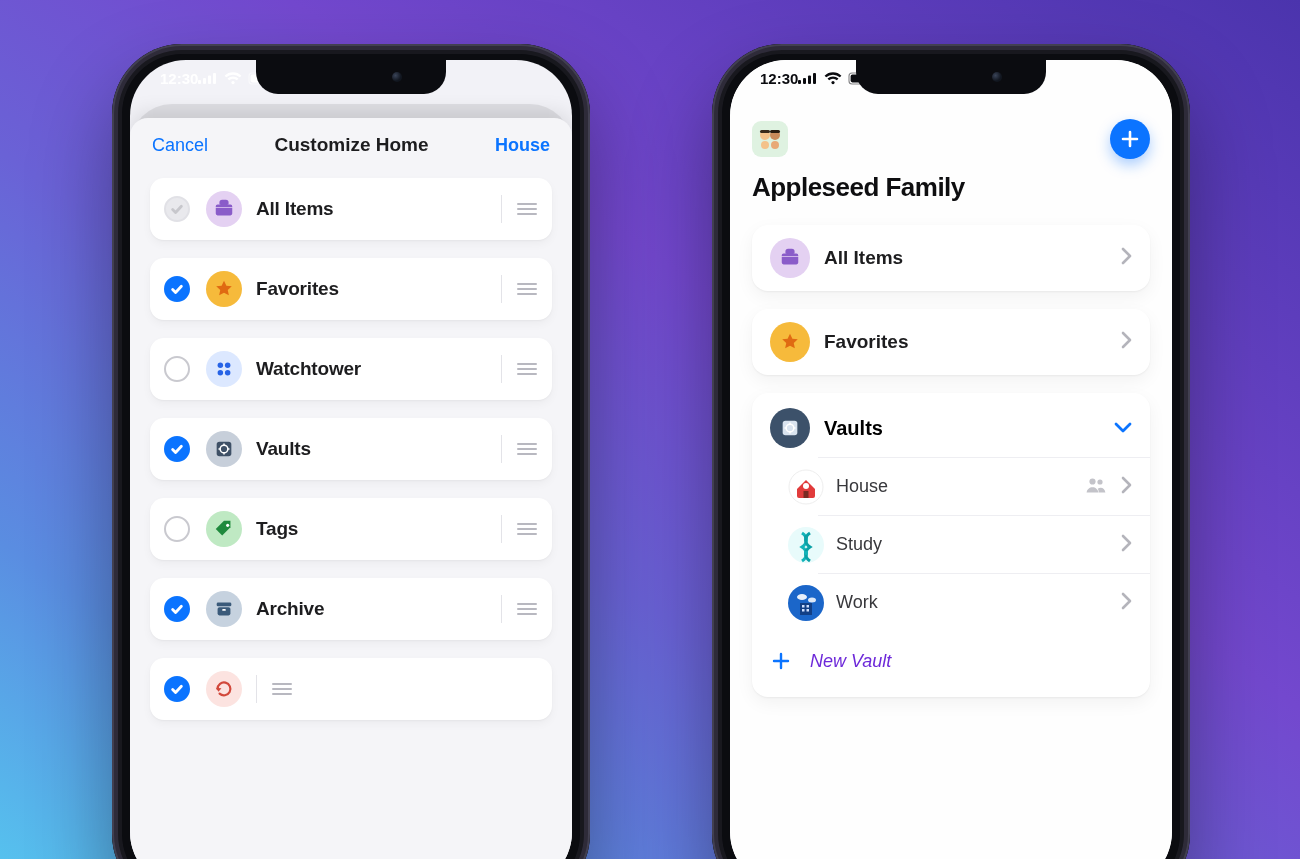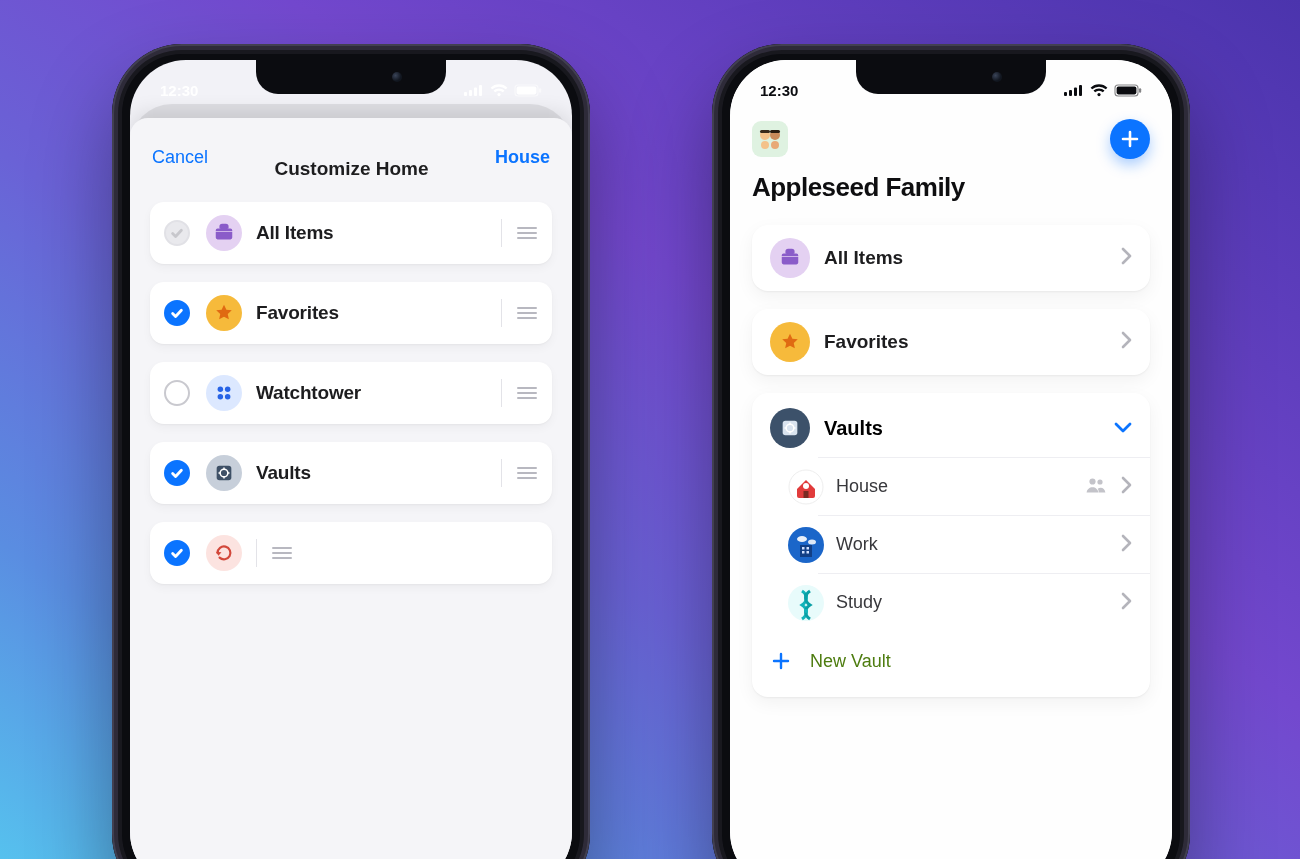--- a/index.html
+++ b/index.html
@@ -48,22 +48,22 @@
     z-index:50;
   }
   .notch::before{
     content:""; position:absolute; right:44px; top:12px;
     width:10px; height:10px; border-radius:50%;
     background:radial-gradient(circle at 35% 35%, #3a4458, #11161f 60%);
   }
 
   
   .statusbar{
-    position:absolute; top:18px; left:0; right:0; height:24px;
-    display:flex; justify-content:space-between; align-items:center;
+    position:absolute; top:6px; left:0; right:0; height:24px;
+    display:flex; justify-content:flex-start; align-items:center;
     padding:0 30px; z-index:40; font-size:15px; font-weight:600;
   }
   .statusbar.light{ color:#fff; }
   .statusbar.dark{ color:#0b0c10; }
   .sb-right{ display:flex; align-items:center; gap:6px; }
 
   
   .underlay{
     position:absolute; left:0; right:0; top:44px; height:60px;
     background: #dedee3;
@@ -73,21 +73,21 @@
     position:absolute; left:0; right:0; top:58px; bottom:0;
     background:#f5f5f8;
     border-top-left-radius:18px; border-top-right-radius:18px;
     box-shadow: 0 -6px 20px rgba(0,0,0,.10);
     display:flex; flex-direction:column;
   }
   .sheet-header{
     display:flex; align-items:center; justify-content:space-between;
     padding:16px 22px 12px;
   }
-  .sheet-title{ font-size:19px; font-weight:700; color:#1d1d1f;margin-top:24px; }
+  .sheet-title{ font-size:19px; font-weight:700; color:#1d1d1f; }
   .link{ color:#0b74ff; font-size:18px; font-weight:400; background:none; border:none; cursor:pointer; }
   .link.bold{ font-weight:700; }
 
   .sheet-list{
     flex:1; overflow:hidden; padding:10px 20px 0;
     display:flex; flex-direction:column; gap:18px;
   }
 
   .row{
     background:#fff; border-radius:14px; height:62px;
@@ -165,21 +165,21 @@
   }
   .vault-row:first-of-type{ border-top:1px solid #eeeef2; }
   .vault-row .avatar{
     width:36px; height:36px; border-radius:50%; margin-left:-48px; margin-right:12px;
     display:flex; align-items:center; justify-content:center; flex:0 0 auto;
   }
   .vault-row .label{ font-size:18px; font-weight:500; flex:1; color:#38383c; }
   .vault-row .meta{ display:flex; align-items:center; gap:14px; color:#c3c3c9; }
   .new-vault{
     height:52px; display:flex; align-items:center; padding:0 18px; gap:18px;
-    color:#4d7c0f; font-size:18px; font-weight:500; margin-top:4px; cursor:pointer;
+    color:#6d28d9; font-size:18px; font-weight:500; margin-top:4px; cursor:pointer;font-style:italic;
   }
   .new-vault .plus{
     width:22px; height:22px; display:flex; align-items:center; justify-content:center;
   }
 </style>
 </head>
 <body>
 
 <div class="stage">
 
@@ -305,20 +305,69 @@
                 </svg>
               </div>
               <div class="icon-badge" style="background: rgb(199, 207, 218);">
                 <svg width="22" height="22" viewBox="0 0 24 24">
                   <rect x="4" y="4" width="16" height="16" rx="3" fill="#3e5066"></rect>
                   <circle cx="12" cy="12" r="4.2" fill="none" stroke="#fff" stroke-width="1.6"></circle>
                   <path stroke="#fff" stroke-width="1.6" d="M12 6v2M12 16v2M6 12h2M16 12h2"></path>
                 </svg>
               </div>
               <div class="label">Vaults</div>
+              <div class="trail">
+                <span class="divider"></span>
+                <span class="grip">
+                  <svg width="22" height="16" viewBox="0 0 22 16">
+                    <g stroke="#b8b8c0" stroke-width="2" stroke-linecap="round">
+                      <line x1="2" y1="3" x2="20" y2="3"></line>
+                      <line x1="2" y1="8" x2="20" y2="8"></line>
+                      <line x1="2" y1="13" x2="20" y2="13"></line>
+                    </g>
+                  </svg>
+                </span>
+              </div>
+            </div>
+            <div class="row">
+              <div class="selbox"></div>
+              <div class="icon-badge" style="background: rgb(191, 233, 195);">
+                <svg width="22" height="22" viewBox="0 0 24 24">
+                  <path fill="#1f8a3d" d="M3 12 12 3h7v7l-9 9-7-7Z"></path>
+                  <circle cx="16" cy="8" r="1.7" fill="#fff"></circle>
+                </svg>
+              </div>
+              <div class="label">Tags</div>
+              <div class="trail">
+                <span class="divider"></span>
+                <span class="grip">
+                  <svg width="22" height="16" viewBox="0 0 22 16">
+                    <g stroke="#b8b8c0" stroke-width="2" stroke-linecap="round">
+                      <line x1="2" y1="3" x2="20" y2="3"></line>
+                      <line x1="2" y1="8" x2="20" y2="8"></line>
+                      <line x1="2" y1="13" x2="20" y2="13"></line>
+                    </g>
+                  </svg>
+                </span>
+              </div>
+            </div>
+            <div class="row">
+              <div class="selbox checked">
+                <svg class="sel-check" viewBox="0 0 16 16">
+                  <path d="M3 8.5 6.4 12 13 4.8"></path>
+                </svg>
+              </div>
+              <div class="icon-badge" style="background: rgb(198, 210, 223);">
+                <svg width="22" height="22" viewBox="0 0 24 24">
+                  <rect x="4" y="5" width="16" height="4" rx="1.5" fill="#3a5a7a"></rect>
+                  <rect x="5" y="10" width="14" height="9" rx="2" fill="#3a5a7a"></rect>
+                  <rect x="10" y="12" width="4" height="2" rx="1" fill="#fff"></rect>
+                </svg>
+              </div>
+              <div class="label">Archive</div>
               <div class="trail">
                 <span class="divider"></span>
                 <span class="grip">
                   <svg width="22" height="16" viewBox="0 0 22 16">
                     <g stroke="#b8b8c0" stroke-width="2" stroke-linecap="round">
                       <line x1="2" y1="3" x2="20" y2="3"></line>
                       <line x1="2" y1="8" x2="20" y2="8"></line>
                       <line x1="2" y1="13" x2="20" y2="13"></line>
                     </g>
                   </svg>
@@ -467,56 +516,56 @@
                       <path d="M1.6 16.5c.4-3.3 3-5.3 5.9-5.3s5.5 2 5.9 5.3H1.6Zm12.1 0c.1-1.5-.3-2.8-1-3.8 1-.6 2-.9 3-.9 2.3 0 4.3 1.6 4.7 4.7h-6.7Z"></path>
                     </svg></span>
           <span class="chev"><svg width="11" height="18" viewBox="0 0 11 18">
                       <path d="M2 2l7 7-7 7" fill="none" stroke="currentColor" stroke-width="2.6" stroke-linecap="round" stroke-linejoin="round"></path>
                     </svg></span>
         </div>
       </div>
       <div class="vault-row">
         <div class="avatar">
                   <svg width="36" height="36" viewBox="0 0 36 36">
+                    <circle cx="18" cy="18" r="18" fill="#e8fbfb"></circle>
+                    <path d="M14 6c6 4 6 10 0 14 6 4 6 10 0 14" fill="none" stroke="#13b4ba" stroke-width="3"></path>
+                    <path d="M22 6c-6 4-6 10 0 14-6 4-6 10 0 14" fill="none" stroke="#0aa0a6" stroke-width="3"></path>
+                    <circle cx="18" cy="10" r="2" fill="#0aa0a6"></circle>
+                    <circle cx="18" cy="26" r="2" fill="#13b4ba"></circle>
+                  </svg>
+                </div>
+        <div class="label">Study</div>
+        <div class="meta">
+
+          <span class="chev"><svg width="11" height="18" viewBox="0 0 11 18">
+                      <path d="M2 2l7 7-7 7" fill="none" stroke="currentColor" stroke-width="2.6" stroke-linecap="round" stroke-linejoin="round"></path>
+                    </svg></span>
+        </div>
+      </div>
+      <div class="vault-row">
+        <div class="avatar">
+                  <svg width="36" height="36" viewBox="0 0 36 36">
                     <circle cx="18" cy="18" r="18" fill="#1b66c9"></circle>
                     <ellipse cx="14" cy="12" rx="5" ry="3" fill="#fff" opacity=".9"></ellipse>
                     <ellipse cx="24" cy="15" rx="4" ry="2.5" fill="#fff" opacity=".85"></ellipse>
                     <rect x="12" y="18" width="12" height="12" fill="#123f85"></rect>
                     <rect x="14" y="20" width="2.5" height="2.5" fill="#cfe0ff"></rect>
                     <rect x="18.5" y="20" width="2.5" height="2.5" fill="#cfe0ff"></rect>
                     <rect x="14" y="24" width="2.5" height="2.5" fill="#cfe0ff"></rect>
                     <rect x="18.5" y="24" width="2.5" height="2.5" fill="#cfe0ff"></rect>
                   </svg>
                 </div>
         <div class="label">Work</div>
         <div class="meta">
 
           <span class="chev"><svg width="11" height="18" viewBox="0 0 11 18">
                       <path d="M2 2l7 7-7 7" fill="none" stroke="currentColor" stroke-width="2.6" stroke-linecap="round" stroke-linejoin="round"></path>
                     </svg></span>
         </div>
       </div>
-      <div class="vault-row">
-        <div class="avatar">
-                  <svg width="36" height="36" viewBox="0 0 36 36">
-                    <circle cx="18" cy="18" r="18" fill="#e8fbfb"></circle>
-                    <path d="M14 6c6 4 6 10 0 14 6 4 6 10 0 14" fill="none" stroke="#13b4ba" stroke-width="3"></path>
-                    <path d="M22 6c-6 4-6 10 0 14-6 4-6 10 0 14" fill="none" stroke="#0aa0a6" stroke-width="3"></path>
-                    <circle cx="18" cy="10" r="2" fill="#0aa0a6"></circle>
-                    <circle cx="18" cy="26" r="2" fill="#13b4ba"></circle>
-                  </svg>
-                </div>
-        <div class="label">Study</div>
-        <div class="meta">
-
-          <span class="chev"><svg width="11" height="18" viewBox="0 0 11 18">
-                      <path d="M2 2l7 7-7 7" fill="none" stroke="currentColor" stroke-width="2.6" stroke-linecap="round" stroke-linejoin="round"></path>
-                    </svg></span>
-        </div>
-      </div>
     <div class="new-vault">
       <span class="plus">
         <svg width="18" height="18" viewBox="0 0 18 18">
                     <path d="M9 2v14M2 9h14" stroke="#0b74ff" stroke-width="2.4" stroke-linecap="round"></path>
                   </svg>
       </span>
       <span>New Vault</span>
     </div>
             </div>
           </div>

